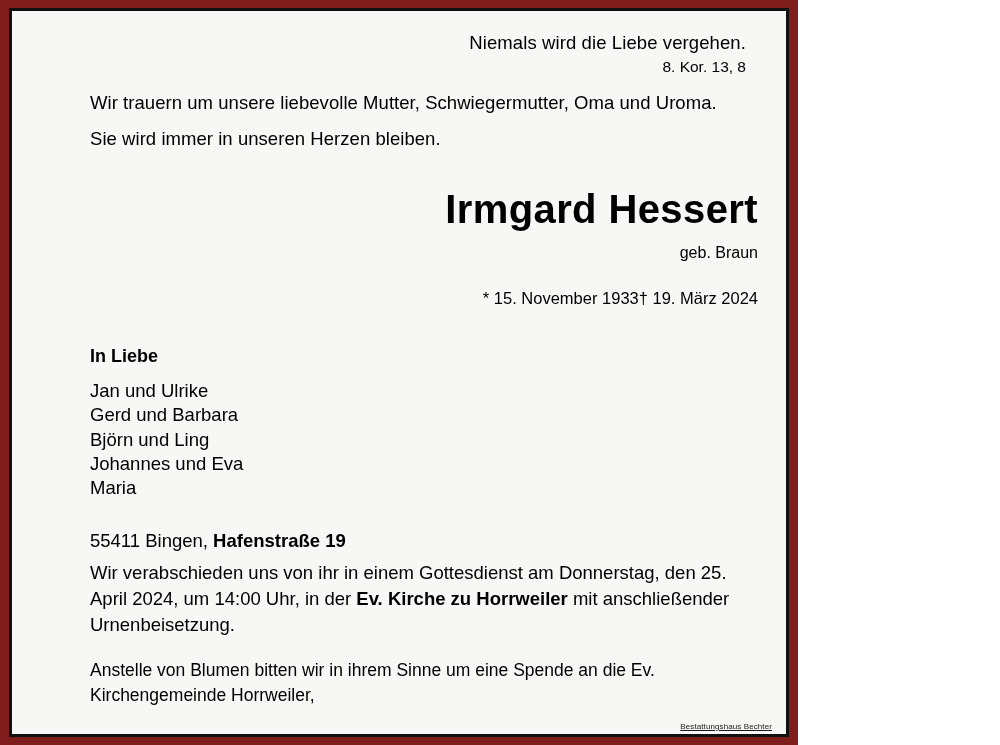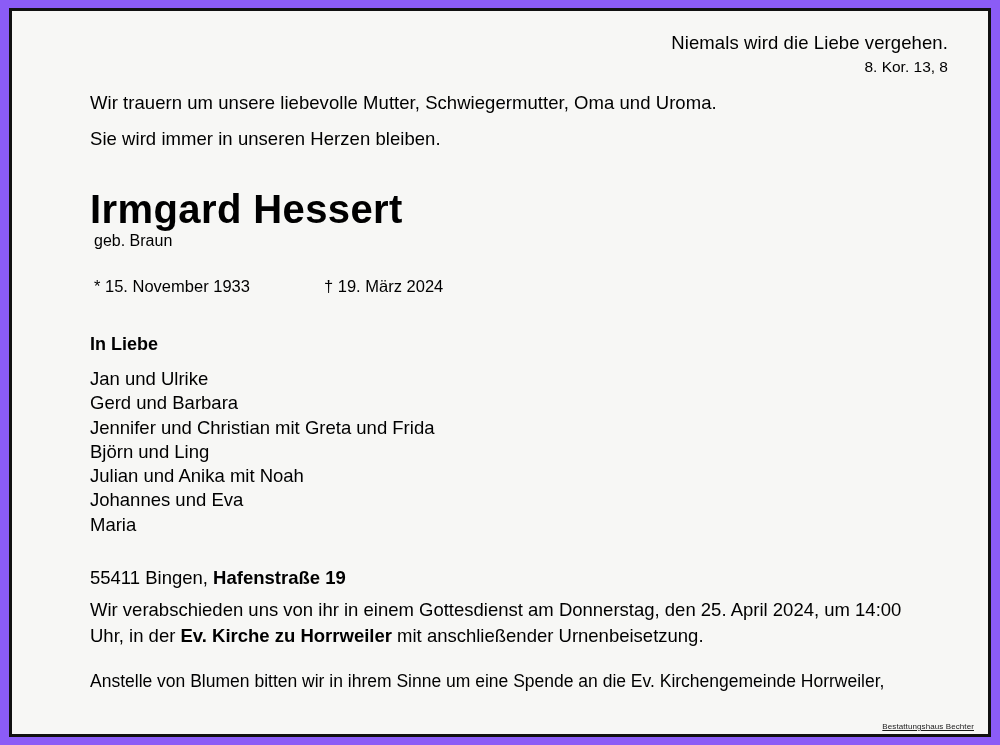--- a/index.html
+++ b/index.html
@@ -9,23 +9,23 @@
   }
   body {
     width: 1000px;
     height: 745px;
     font-family: "Liberation Sans", sans-serif;
     color: #000000;
     overflow: hidden;
   }
   .page {
     position: relative;
-    width: 1000px;
+    width: 798px;
     height: 745px;
-    background: #8b5cf6;
+    background: #7f1d1d;
     box-sizing: border-box;
   }
   .border-frame {
     position: absolute;
     left: 9px;
     top: 8px;
     right: 9px;
     bottom: 8px;
     border: 3px solid #111111;
     background: #f7f7f5;
@@ -59,30 +59,31 @@
     line-height: 26px;
     margin-top: 12px;
     max-width: 832px;
     letter-spacing: 0.05px;
   }
   .para.tight {
     margin-top: 10px;
   }
   .name-block {
     margin-top: 34px;
+    text-align: right;
   }
   .deceased-name {
     font-size: 40px;
     font-weight: bold;
     letter-spacing: 0.4px;
     line-height: 46px;
   }
   .maiden {
     font-size: 16px;
-    margin-top: 0;
+    margin-top: 12px;
     padding-left: 4px;
   }
   .dates {
     margin-top: 27px;
     padding-left: 4px;
     font-size: 16.5px;
   }
   .dates .birth {
     display: inline-block;
     min-width: 230px;
@@ -159,23 +160,21 @@
         <div class="dates">
           <span class="birth">* 15. November 1933</span><span class="death">† 19. März 2024</span>
         </div>
       </div>
 
       <div class="in-liebe">In Liebe</div>
 
       <div class="mourners">
         <div class="mourner">Jan und Ulrike</div>
         <div class="mourner">Gerd und Barbara</div>
-        <div class="mourner">Jennifer und Christian mit Greta und Frida</div>
         <div class="mourner">Björn und Ling</div>
-        <div class="mourner">Julian und Anika mit Noah</div>
         <div class="mourner">Johannes und Eva</div>
         <div class="mourner">Maria</div>
       </div>
 
       <div class="address">
         <span class="zip">55411 Bingen</span><span>, </span><span class="street">Hafenstraße 19</span>
       </div>
 
       <div class="service">
         <span>Wir verabschieden uns von ihr in einem Gottesdienst am Donnerstag, den 25. April 2024, um 14:00 Uhr, in der </span><b>Ev. Kirche zu Horrweiler</b><span> mit anschließender Urnenbeisetzung.</span>

